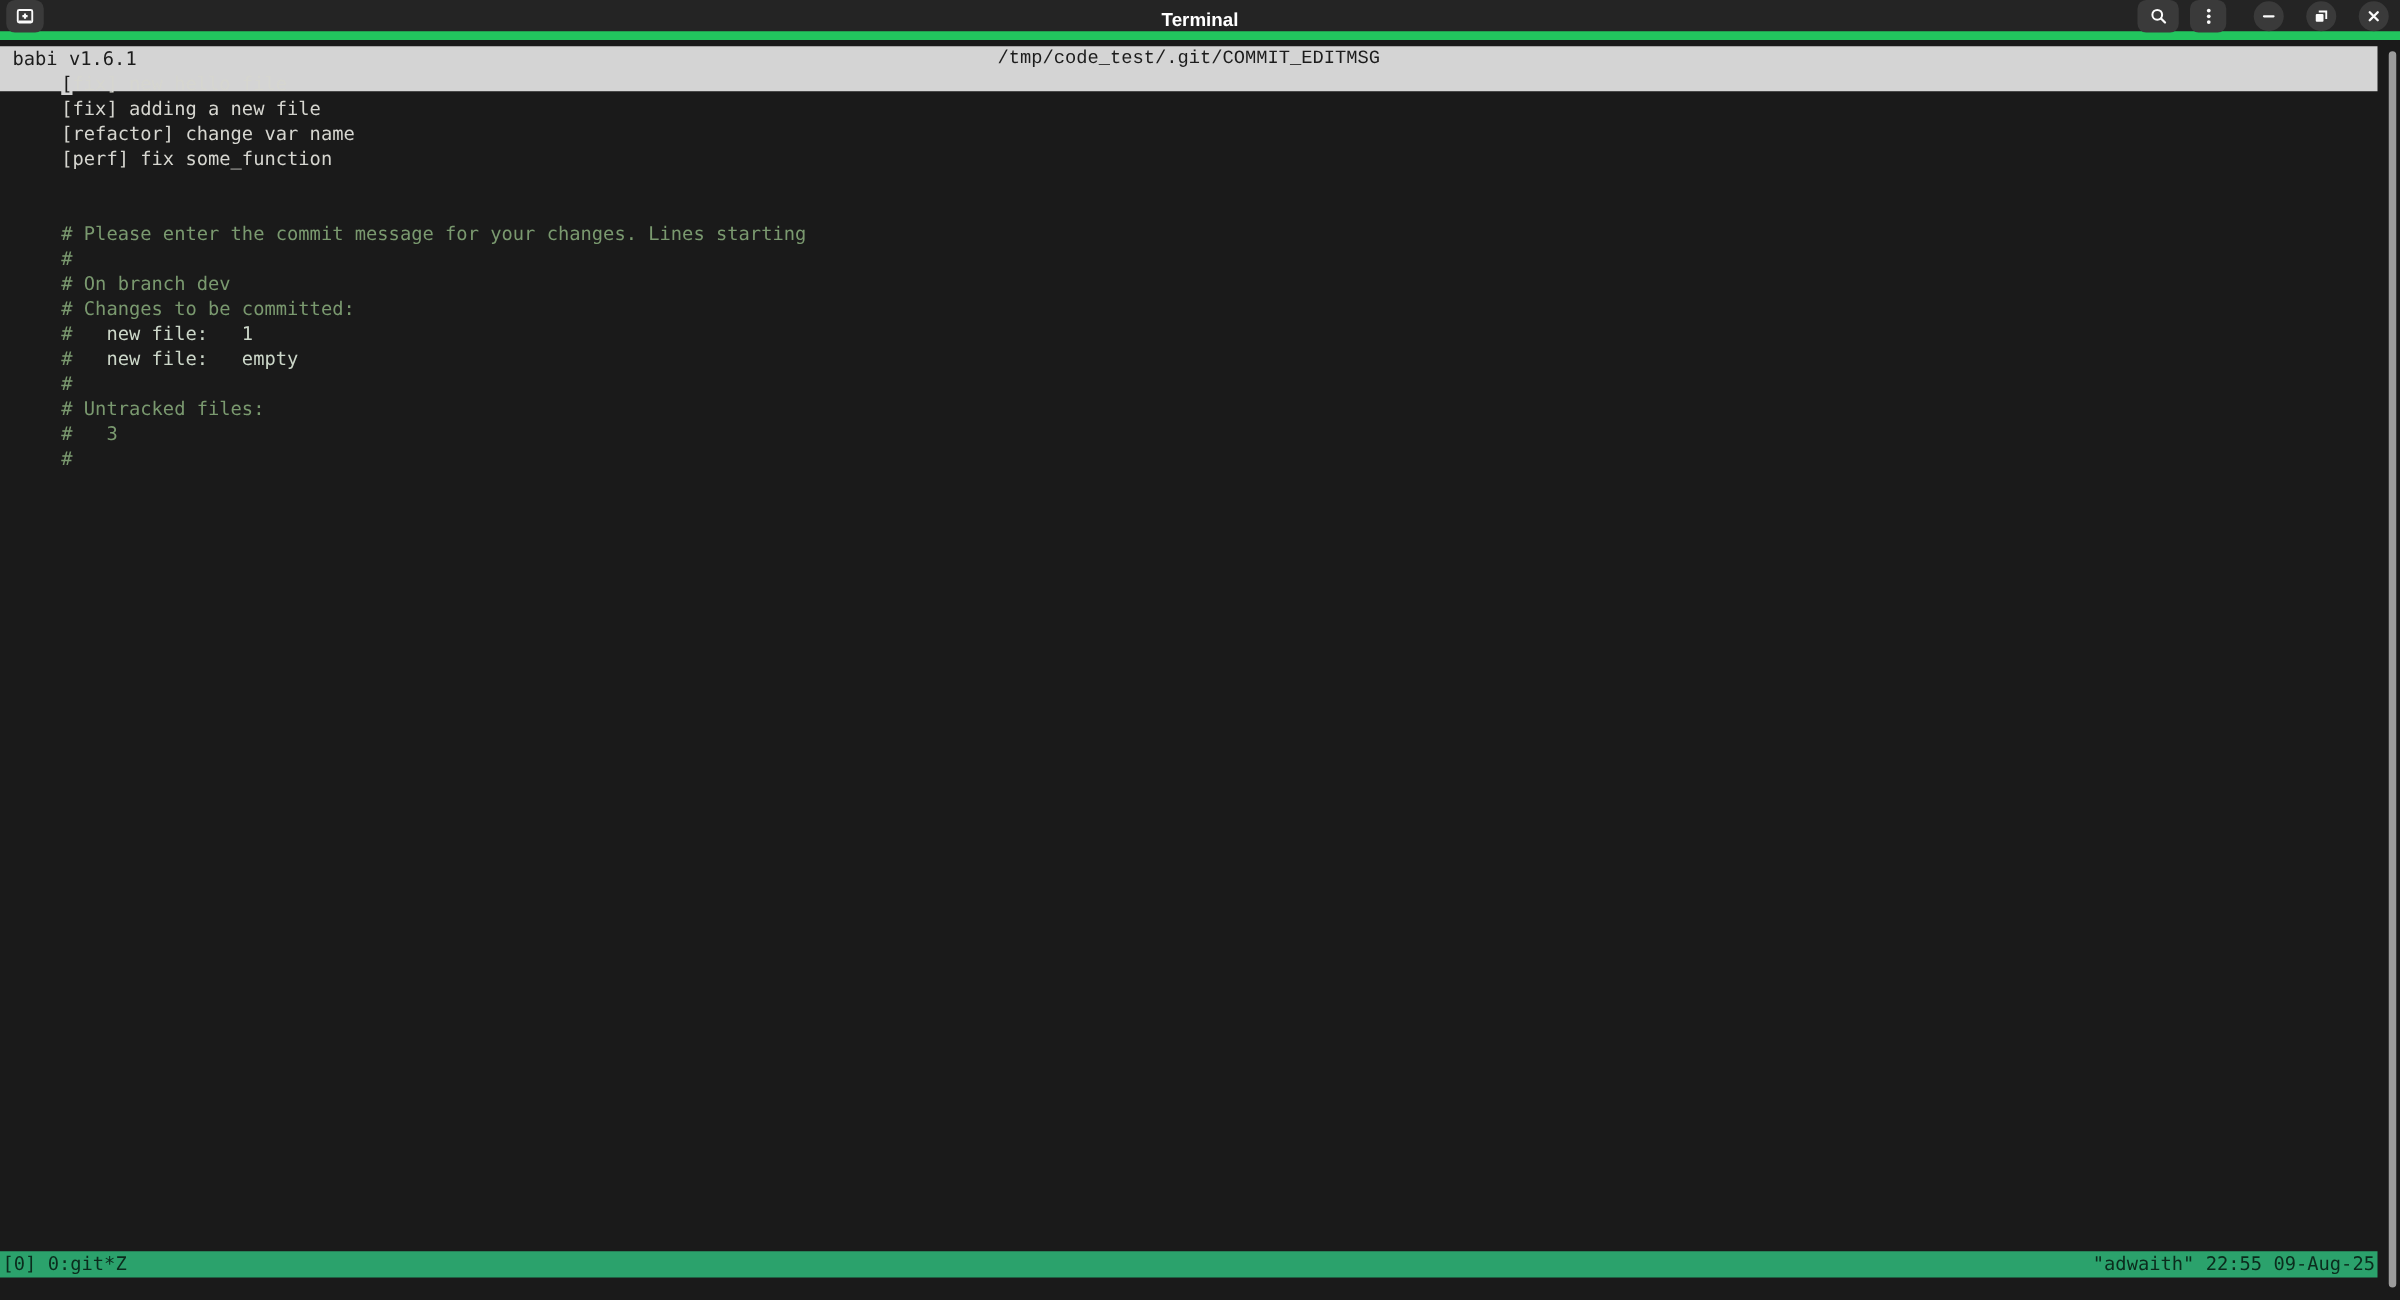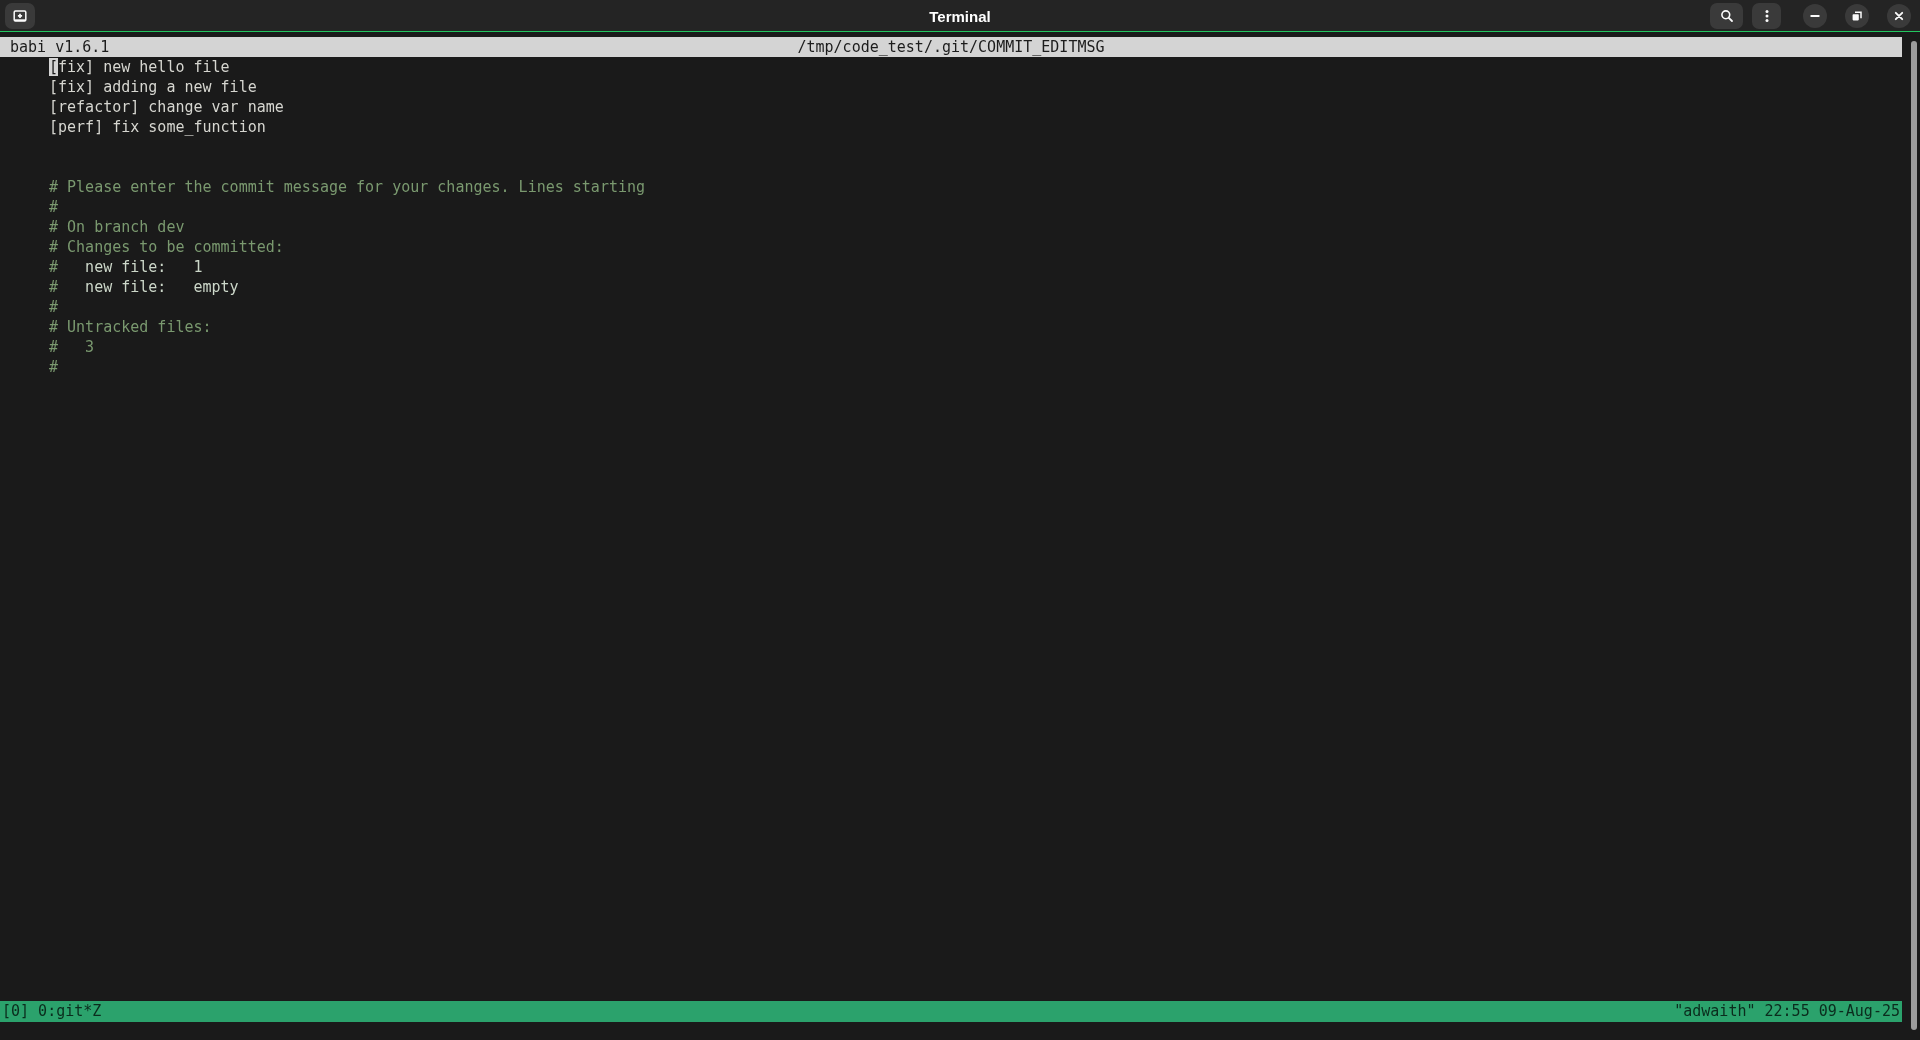--- a/index.html
+++ b/index.html
@@ -22,21 +22,21 @@
   html,body{width:1920px;height:1040px;overflow:hidden;}
   body{
     background:var(--terminal-bg);
     font-family:"DejaVu Sans Mono","Liberation Mono",monospace;
     position:relative;
   }
   
   .headerbar{
     position:absolute;top:0;left:0;width:1920px;height:32px;
     background:var(--headerbar-bg);
-    border-bottom:1px solid #22c55e;
+    border-bottom:7px solid #22c55e;
     display:flex;align-items:center;
   }
   .hb-title{
     position:absolute;left:0;right:0;top:0;height:32px;
     display:flex;align-items:center;justify-content:center;
     color:var(--titlebar-fg);
     font-family:"Liberation Sans","DejaVu Sans",sans-serif;
     font-weight:bold;font-size:15px;
     pointer-events:none;
   }
@@ -54,26 +54,26 @@
     width:24px;height:24px;border-radius:50%;
     background:var(--button-bg);
     display:flex;align-items:center;justify-content:center;
     color:#fbfbfb;flex:0 0 auto;
   }
   .circle-btn + .circle-btn{margin-left:18px;}
   .circle-btn.close{margin-right:9px;}
   .icon{display:block;}
   
   .editor-bar{
-    position:absolute;top:37px;left:0;width:1902px;height:20px;
+    position:absolute;top:37px;left:0;width:1902px;height:36px;
     background:var(--editor-bar-bg);color:var(--editor-bar-fg);
     font-size:15px;line-height:20px;white-space:pre;
   }
   .editor-bar .app-name{position:absolute;left:10px;top:0;}
-  .editor-bar .file-path{position:absolute;left:0;right:0;top:0;text-align:center;}
+  .editor-bar .file-path{position:absolute;left:0;right:0;top:0;text-align:center;font-family:Liberation Mono, monospace;}
   .screen{
     position:absolute;top:57px;left:1px;width:1901px;
     font-size:15px;line-height:20px;
     color:var(--text-normal);
     margin-left:48px;
   }
   .term-line{height:20px;white-space:pre;}
   .seg-normal{color:var(--text-normal);}
   .seg-comment{color:var(--text-comment);}
   .seg-staged{color:var(--text-staged);}

